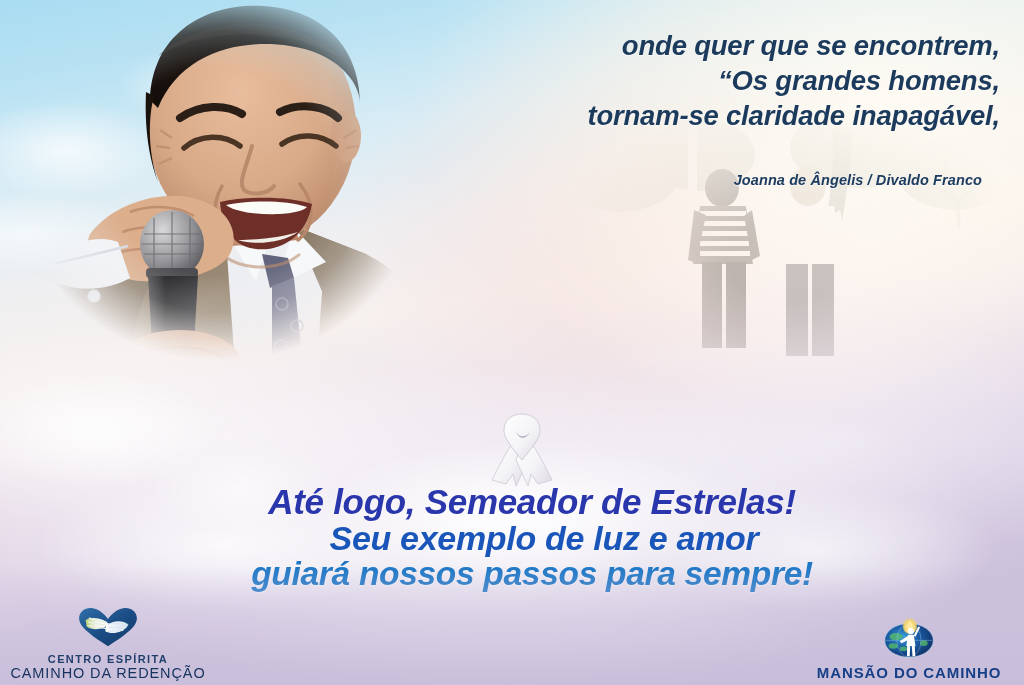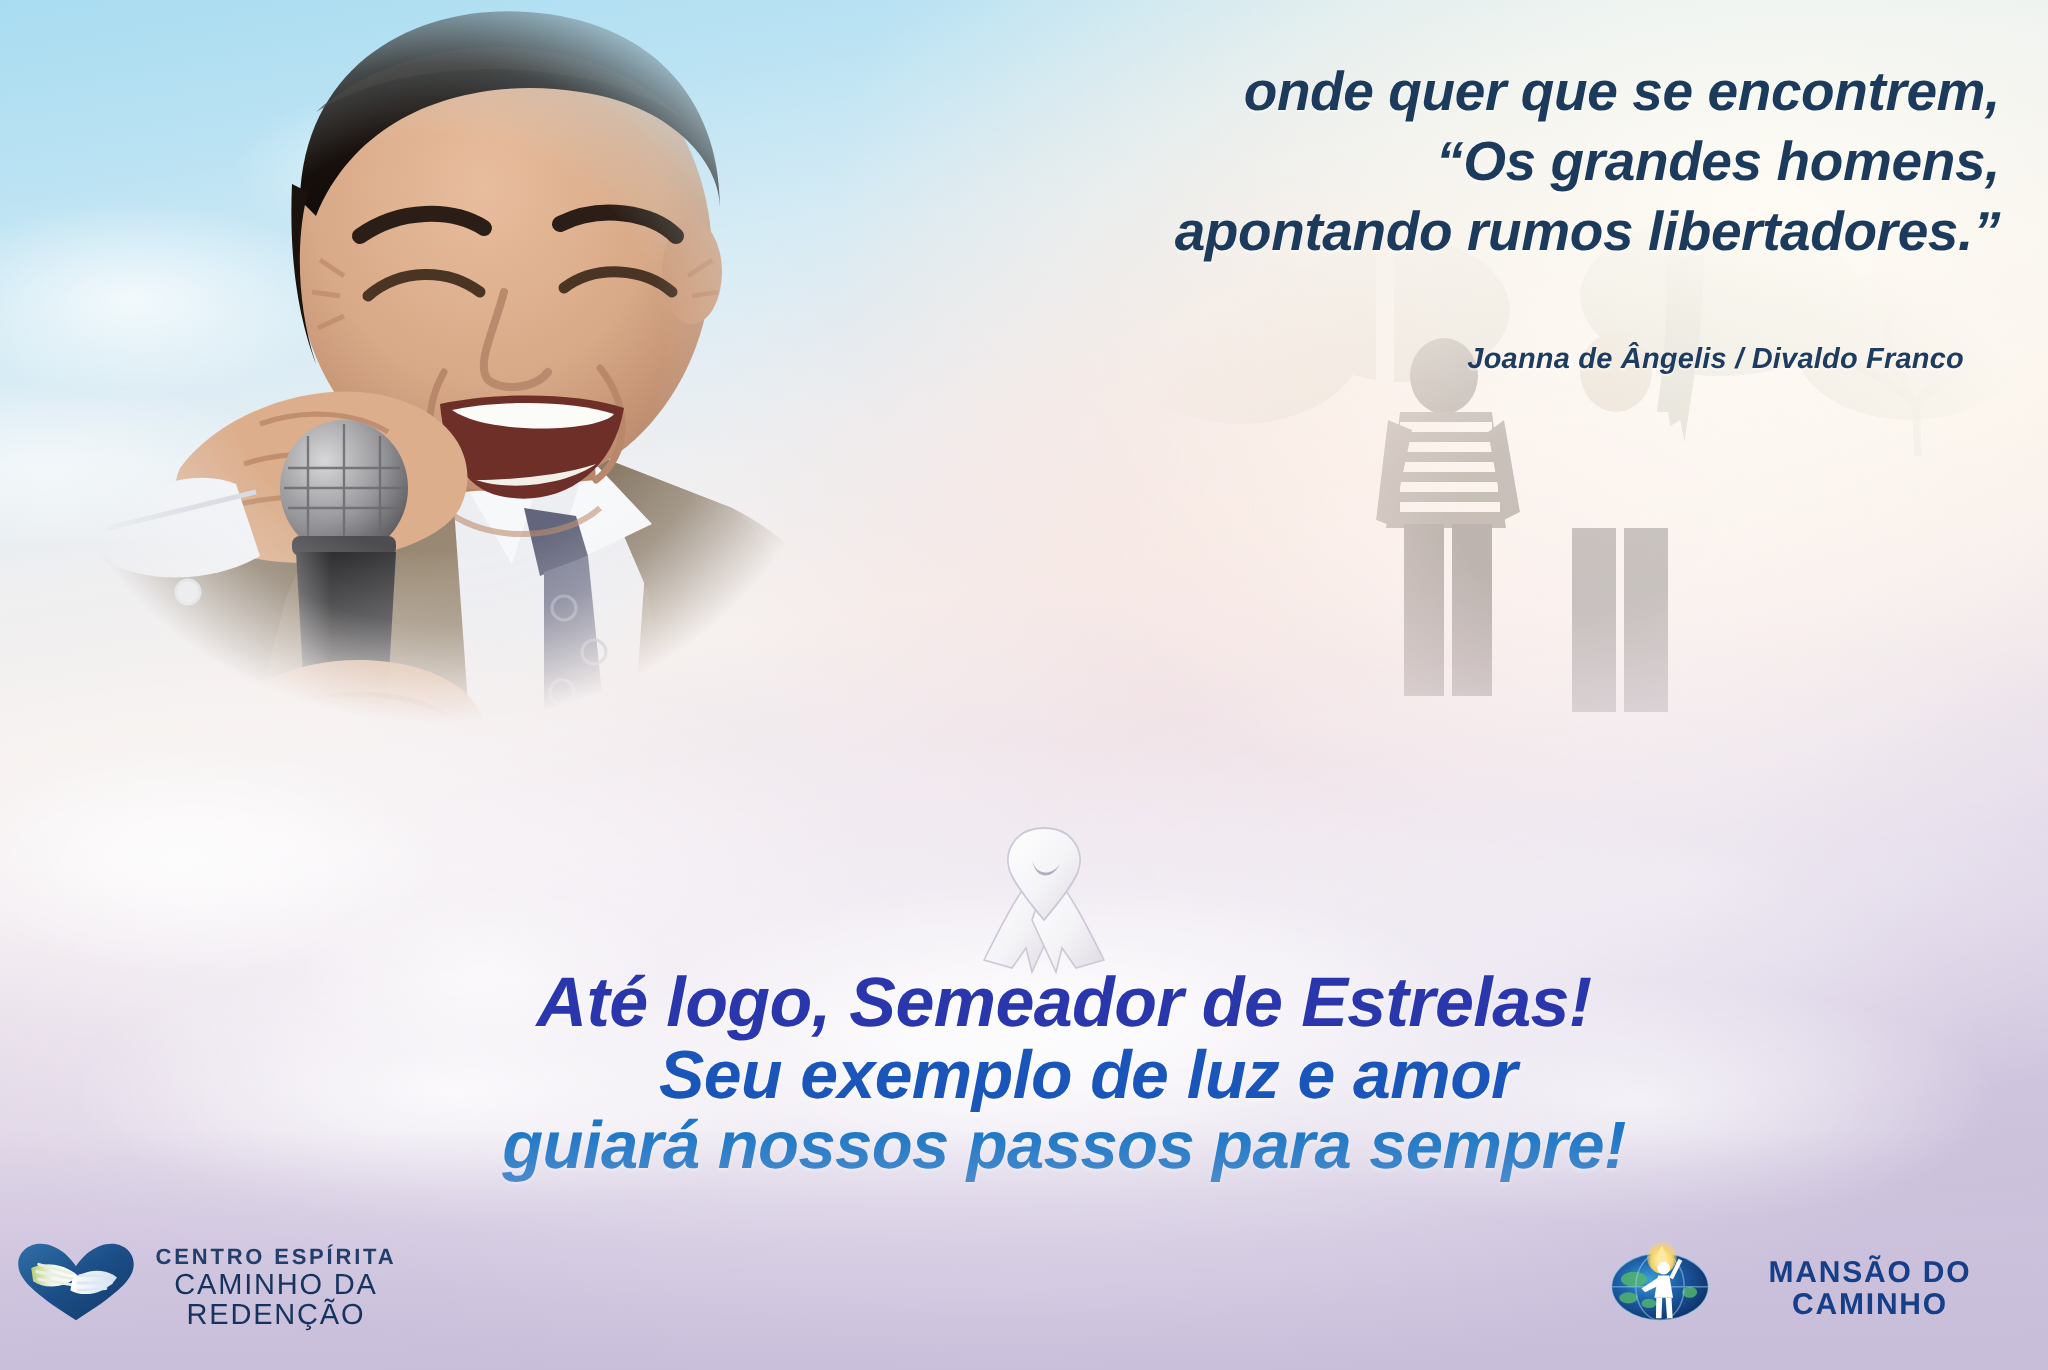--- a/index.html
+++ b/index.html
@@ -122,22 +122,22 @@
     font-style:italic; font-weight:700;
     letter-spacing:-0.3px;
   }
   .headline .hl { line-height:36px; white-space:nowrap;padding-left:40px; }
   .headline .hl1 { font-size:35px; color:#2a36ab; text-shadow:0 1px 2px rgba(255,255,255,0.55); }
   .headline .hl2 { font-size:34px; color:#1a55b9; text-shadow:0 1px 2px rgba(255,255,255,0.55);margin-left:24px; }
   .headline .hl3 { font-size:33.5px; color:#1d77c6; text-shadow:0 1px 2px rgba(255,255,255,0.55); }
 
   
   .logo {
-    position:absolute; bottom:16px;
-    display:flex; align-items:center;
+    position:absolute; bottom:4px;
+    display:flex; flex-direction:column; align-items:center;
   }
   .logo-left  { left:8px;  width:200px; }
   .logo-right { right:10px; width:210px; }
 
   .logo-text { text-align:center; line-height:1.05; }
   .logo-l1 {
     font-size:11px; font-weight:700; letter-spacing:1.4px;
     color:#223f6b;
   }
   .logo-l2 {
@@ -352,21 +352,21 @@
         <path d="M 148 396 C 176 390, 214 392, 232 398"></path>
       </g>
 
       <path d="M 212 392 C 236 382, 268 384, 284 396 L 276 440 L 206 440 Z" fill="#f2f3f6"></path>
     </svg>
   </div>
 
   <div class="quote">
     <div class="ql" style="color: rgb(27, 58, 92);">onde quer que se encontrem,</div>
     <div class="ql" style="color: rgb(27, 58, 92);">“Os grandes homens,</div>
-    <div class="ql" style="color: rgb(27, 58, 92);">apontando rumos libertadores.”</div>
+    <div class="ql" style="color: rgb(27, 58, 92);">tornam-se claridade inapagável,</div>
   </div>
   <div class="attrib">Joanna de Ângelis / Divaldo Franco</div>
 
   <div class="ribbon-wrap">
     <svg viewBox="0 0 72 80" width="72" height="80" aria-hidden="true">
       <defs>
         <linearGradient id="gRib" x1="0" y1="0" x2="1" y2="1">
           <stop offset="0" stop-color="#ffffff"></stop>
           <stop offset="0.55" stop-color="#f4f3f6"></stop>
           <stop offset="1" stop-color="#dedbe4"></stop>

